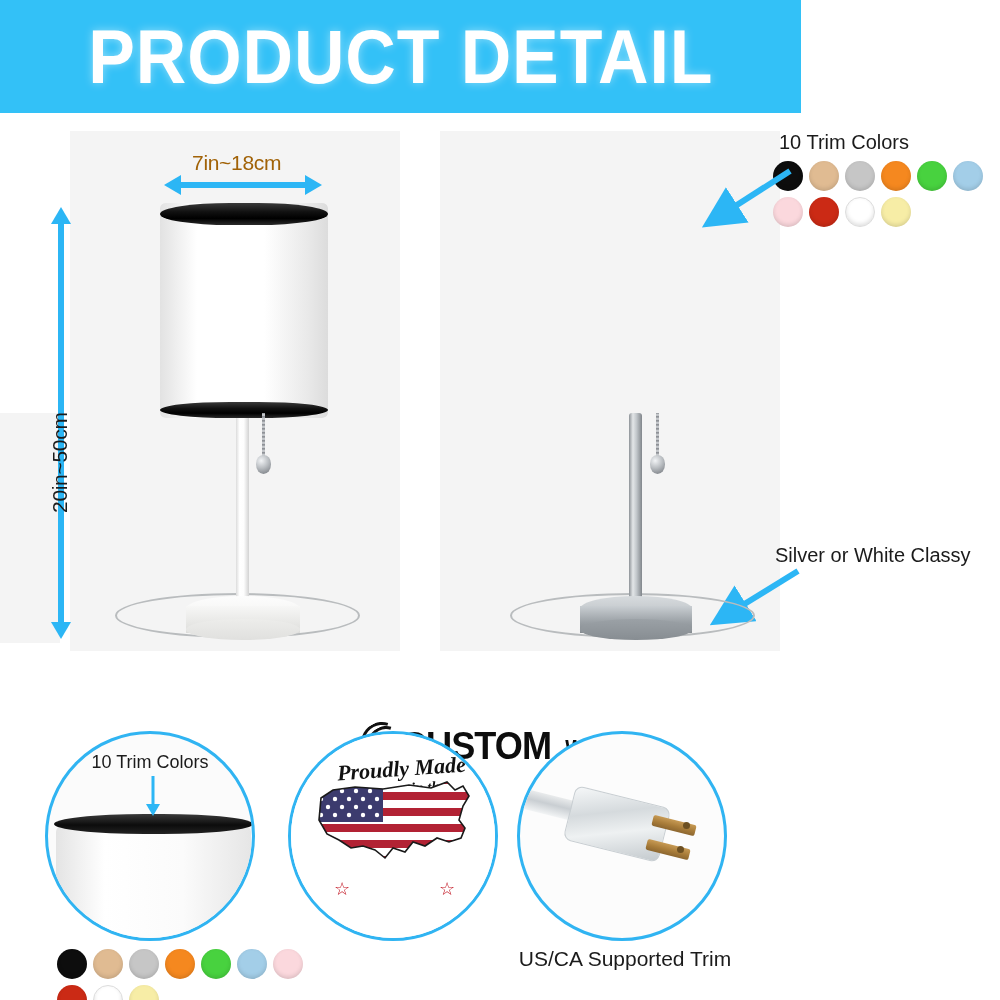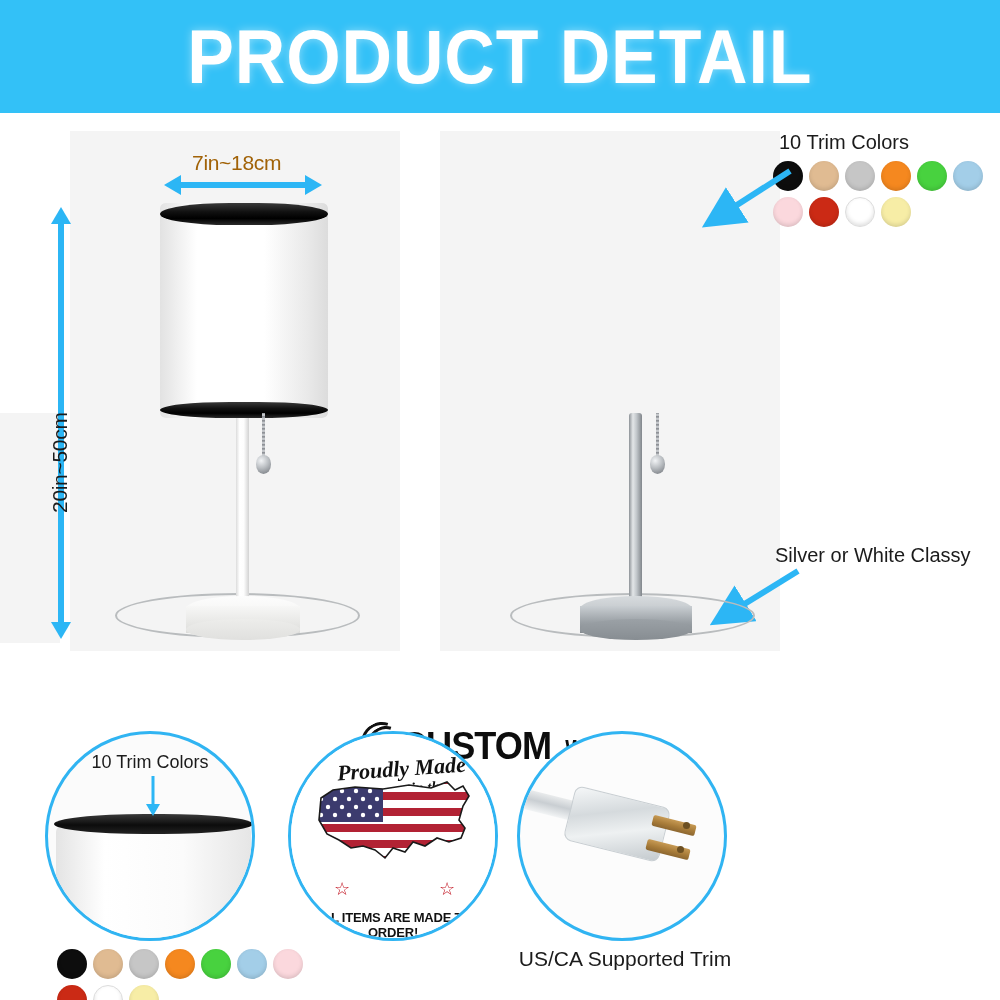--- a/index.html
+++ b/index.html
@@ -7,21 +7,21 @@
   html,body { width:1000px; height:1000px; }
   body {
     font-family: "Liberation Sans", sans-serif;
     background:#ffffff;
     position:relative;
     overflow:hidden;
   }
 
   
   .header {
-    position:absolute; left:0; top:0; width:1000px; height:113px;
+    position:absolute; left:0; top:0; width:801px; height:113px;
     background:#33c1f7;
     display:flex; align-items:center; justify-content:center;
   }
   .header-title {
     color:#ffffff;
     font-family:"Liberation Sans", sans-serif;
     font-weight:bold;
     font-size:76px;
     letter-spacing:1px;
     transform:scaleX(0.92);
@@ -406,21 +406,20 @@
             </g>
           </g>
           <path d="M8,22 L20,14 L42,11 L70,13 L96,9 L118,12 L134,6 L142,14 L150,10
                    L156,20 L150,30 L146,44 L152,52 L148,62 L136,66 L124,62 L112,70
                    L100,66 L92,76 L80,72 L72,82 L62,74 L50,70 L38,72 L26,64 L14,58
                    L6,44 Z" fill="none" stroke="#1a1a1a" stroke-width="1.6"></path>
         </svg>
 
         <div class="usa-star" style="left:43px;top:144px;">☆</div>
         <div class="usa-star" style="left:148px;top:144px;">☆</div>
-        <div class="usa-sub" style="left:0;top:176px;">ALL ITEMS ARE MADE TO ORDER!</div>
       </div>
     </div>
   </div>
 
   <div class="feature" style="left:517px;top:-42px;width:215px;height:215px;">
     <div class="circle" style="left:0;top:0;width:210px;height:210px;background:#fcfcfc;">
       <div class="plug-cord" style="left:-6px;top:62px;width:78px;height:20px;transform:rotate(14deg);"></div>
       <div class="plug-body" style="left:48px;top:62px;width:98px;height:56px;transform:rotate(14deg);"></div>
       <div class="plug-blade" style="left:132px;top:86px;width:44px;height:11px;transform:rotate(14deg);"></div>
       <div class="plug-hole" style="left:163px;top:88px;"></div>

